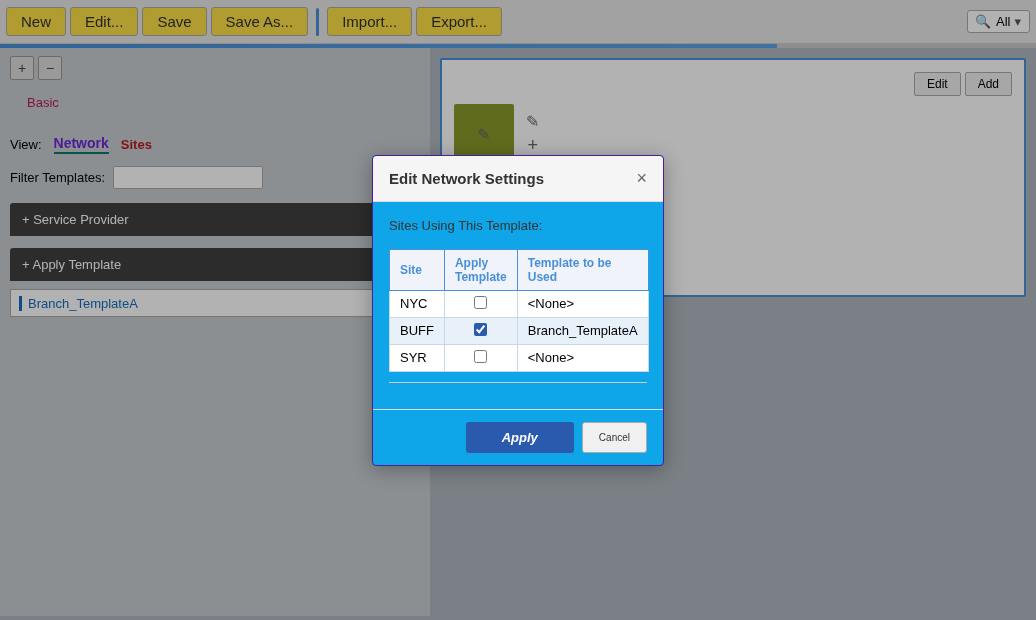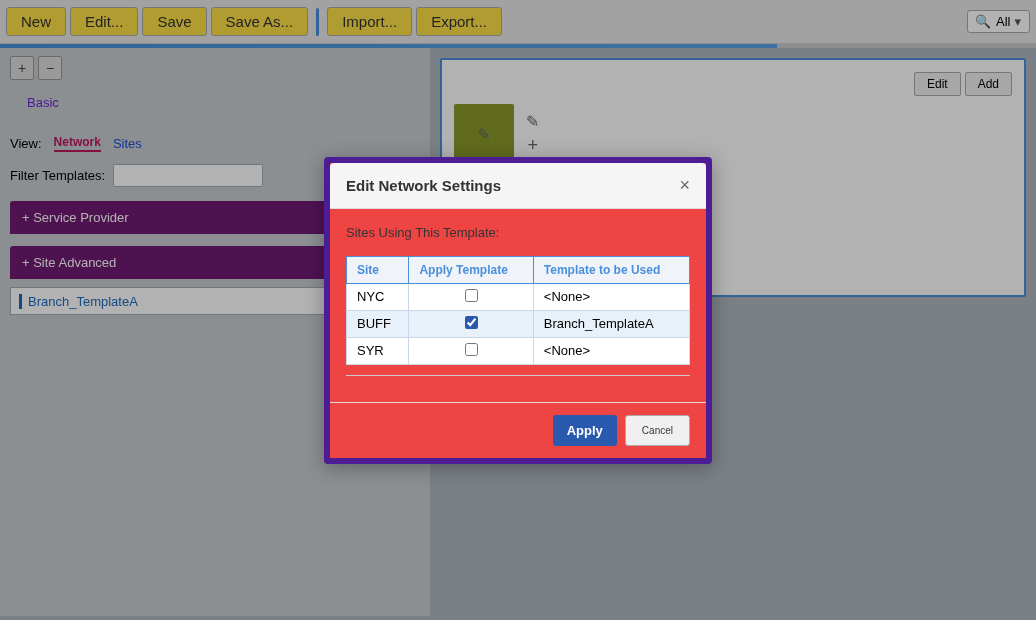--- a/index.html
+++ b/index.html
@@ -27,32 +27,32 @@
     
     .main-area { display: flex; height: calc(620px - 48px - 4px); }
 
     
     .left-panel { width: 430px; background: #c8cdd2; padding: 0; display: flex; flex-direction: column; }
 
     .icon-bar { display: flex; gap: 4px; padding: 8px 10px; }
     .icon-btn { width: 24px; height: 24px; border: 1px solid #999; background: #ddd; display: flex; align-items: center; justify-content: center; cursor: pointer; font-size: 14px; color: #444; border-radius: 2px; }
 
     .tabs-row { display: flex; padding: 0 10px; margin-bottom: 10px; }
-    .tab { padding: 6px 16px; cursor: pointer; font-size: 13px; border: 1px solid transparent; border-radius: 3px 3px 0 0; color: #6d28d9; background: #c8cdd2; }
+    .tab { padding: 6px 16px; cursor: pointer; font-size: 13px; border: 1px solid transparent; border-radius: 3px 3px 0 0; color: #be185d; background: #c8cdd2; }
     .tab.active { background: #fff; border: 1px solid #aaa; border-bottom: 1px solid #fff; color: #333; font-weight: bold; }
 
     .view-row { display: flex; align-items: center; padding: 8px 10px; gap: 12px; }
-    .view-link { color: #be185d; font-size: 12px; font-weight: bold; cursor: pointer; border-bottom: 2px solid #be185d; padding-bottom: 1px; }
-    .view-link.inactive { color: #1d4ed8; border-bottom: none; font-weight: normal; font-size: 13px; }
+    .view-link { color: #6d28d9; font-size: 14px; font-weight: bold; cursor: pointer; border-bottom: 2px solid #0f766e; padding-bottom: 1px; }
+    .view-link.inactive { color: #b91c1c; border-bottom: none; font-weight: bold; font-size: 13px; }
 
     .filter-row { display: flex; align-items: center; padding: 4px 10px 8px; gap: 8px; }
     .filter-input { border: 1px solid #aaa; padding: 3px 6px; width: 150px; border-radius: 2px; background: #fff; }
 
     .section-block { margin: 6px 10px; }
-    .section-header { background: #701a75; color: #fff; padding: 8px 12px; display: flex; align-items: center; justify-content: space-between; border-radius: 3px 3px 0 0; cursor: pointer; }
+    .section-header { background: #404040; color: #fff; padding: 8px 12px; display: flex; align-items: center; justify-content: space-between; border-radius: 3px 3px 0 0; cursor: pointer; }
     .section-header .question { color: #aaa; font-size: 15px; }
 
     .template-item { background: #fff; border: 1px solid #aaa; margin: 2px 10px; padding: 5px 8px; display: flex; align-items: center; justify-content: space-between; }
     .template-name { color: #1a6bbf; font-size: 13px; border-left: 3px solid #1a6bbf; padding-left: 6px; }
     .delete-btn { background: none; border: none; cursor: pointer; color: #666; font-size: 14px; }
 
     
     .right-panel { flex: 1; background: #b0b8c0; position: relative; }
     .right-inner { background: #fff; border: 2px solid #4a90d9; margin: 10px; padding: 12px; border-radius: 2px; }
     .right-header { display: flex; justify-content: space-between; margin-bottom: 8px; }
@@ -66,42 +66,42 @@
     .bullet { margin-left: 16px; }
     .bullet li { list-style: disc; margin-left: 12px; font-size: 12px; color: #555; }
 
     
     .modal-overlay {
       position: absolute; top: 0; left: 0; width: 100%; height: 100%;
       background: rgba(0,0,0,0.3); display: flex; align-items: center; justify-content: center;
       z-index: 100;
     }
     .modal {
-      background: #ef4444; border: 6px solid #4c1d95; border-radius: 4px;
-      width: 388px; padding: 0; box-shadow: 0 4px 20px rgba(0,0,0,0.3);
+      background: #0ea5e9; border: 1px solid #4c1d95; border-radius: 4px;
+      width: 292px; padding: 0; box-shadow: 0 4px 20px rgba(0,0,0,0.3);
     }
     .modal-header {
       background: #f5f5f5; border-bottom: 1px solid #ddd;
       padding: 12px 16px; display: flex; justify-content: space-between; align-items: center;
       border-radius: 4px 4px 0 0;
     }
     .modal-title { font-size: 15px; font-weight: bold; color: #333; }
     .modal-close { background: none; border: none; font-size: 18px; cursor: pointer; color: #666; }
     .modal-body { padding: 16px; }
     .modal-subtitle { font-size: 13px; color: #333; margin-bottom: 16px; }
     .modal-table { width: 100%; border-collapse: collapse; border: 1px solid #4a90d9; }
     .modal-table th {
       background: #f0f4fa; border: 1px solid #4a90d9;
       padding: 6px 10px; font-size: 12px; color: #4a90d9; text-align: left;
     }
     .modal-table td { border: 1px solid #c8d8e8; padding: 5px 10px; font-size: 13px; }
     .modal-table tr.checked-row { background: #e8f0fa; }
     .modal-table tr.unchecked-row { background: #fff; }
     .modal-footer { padding: 12px 16px; display: flex; justify-content: flex-end; gap: 8px; border-top: 1px solid #ddd; }
-    .btn-apply { background: #2a5aad; color: #fff; border: none; padding: 8px 14px; border-radius: 3px; cursor: pointer; font-size: 13px; font-weight: bold; }
+    .btn-apply { background: #2a5aad; color: #fff; border: none; padding: 8px 36px; border-radius: 3px; cursor: pointer; font-size: 13px; font-weight: bold; font-style: italic; }
     .btn-cancel { background: #f0f0f0; color: #333; border: 1px solid #aaa; padding: 8px 16px; border-radius: 3px; cursor: pointer; font-size: 10px; }
     .divider-line { border: none; border-top: 1px solid #ccc; margin: 10px 0; }
   </style>
 </head>
 <body>
 
 <div class="toolbar">
   <button class="toolbar-btn">New</button>
   <button class="toolbar-btn">Edit...</button>
   <button class="toolbar-btn">Save</button>
@@ -146,21 +146,21 @@
 
     <div class="section-block">
       <div class="section-header">
         <span>+ Service Provider</span>
         <span class="question">?</span>
       </div>
     </div>
 
     <div class="section-block">
       <div class="section-header">
-        <span>+ Site Advanced</span>
+        <span>+ Apply Template</span>
         <span class="question">?</span>
       </div>
     </div>
 
     <div class="template-item">
       <span class="template-name">Branch_TemplateA</span>
       <button class="delete-btn">🗑</button>
     </div>
 
   </div>

